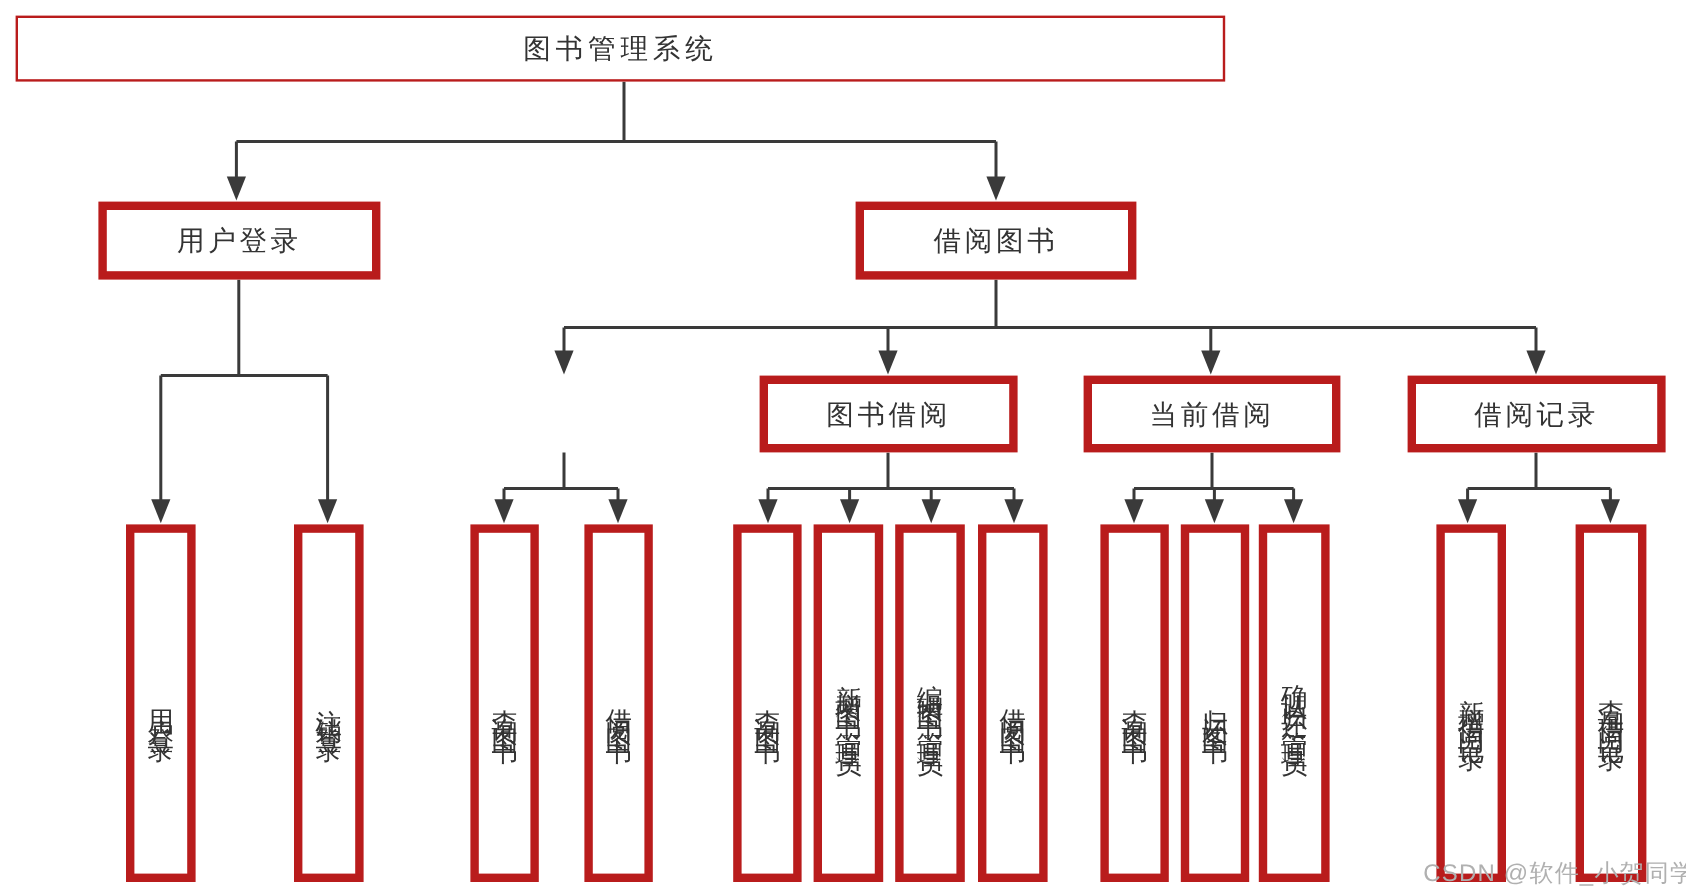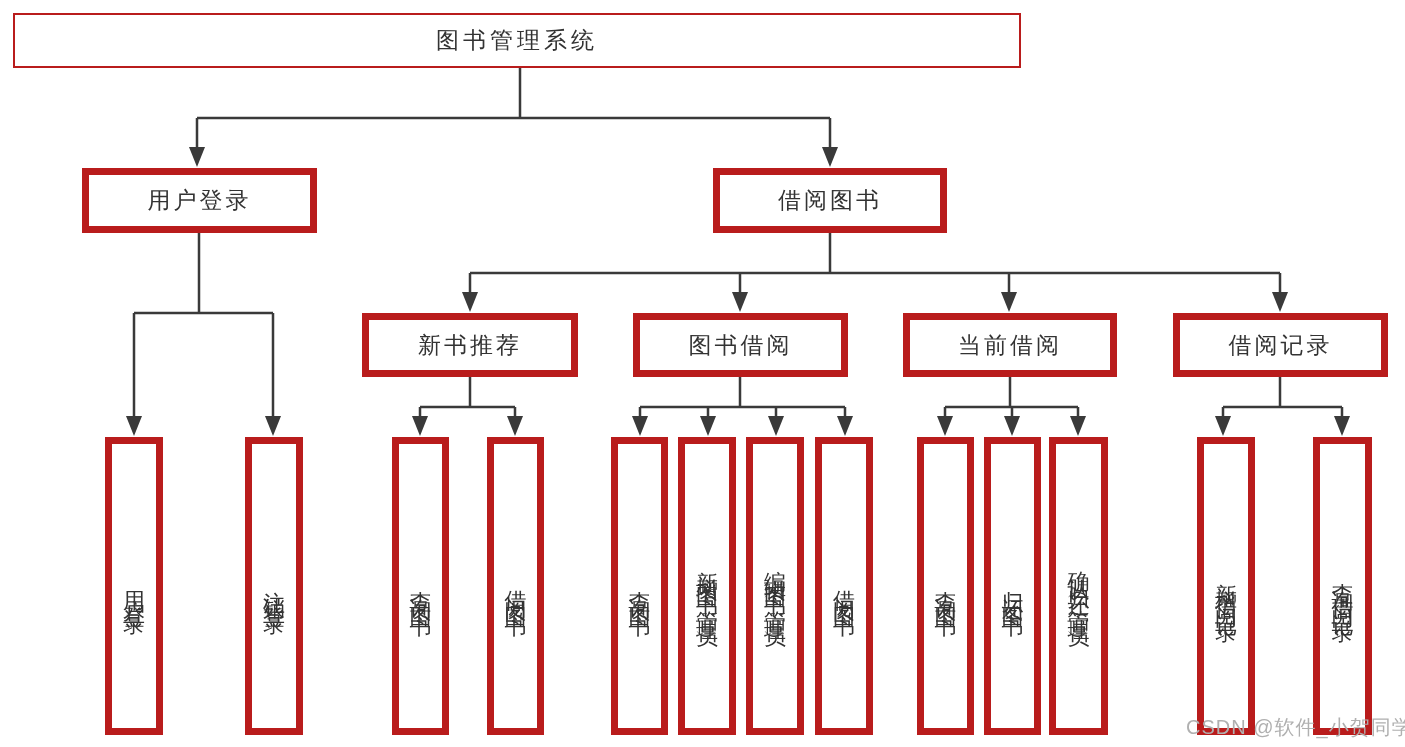--- a/index.html
+++ b/index.html
@@ -111,21 +111,20 @@
       <polygon points="1215,416 1231,416 1223,436"></polygon>
       <polygon points="1334,416 1350,416 1342,436"></polygon>
     </g>
   </svg>
 
   <div class="box hbox root-box" style="left:13px; top:13px; width:1008px; height:55px;">图书管理系统</div>
 
   <div class="box hbox" style="left:82px; top:168px; width:235px; height:65px;">用户登录</div>
   <div class="box hbox" style="left:713px; top:168px; width:234px; height:65px;">借阅图书</div>
 
-  <div class="box hbox" style="left:362px; top:313px; width:216px; height:64px;">新书推荐</div>
   <div class="box hbox" style="left:633px; top:313px; width:215px; height:64px;">图书借阅</div>
   <div class="box hbox" style="left:903px; top:313px; width:214px; height:64px;">当前借阅</div>
   <div class="box hbox" style="left:1173px; top:313px; width:215px; height:64px;">借阅记录</div>
 
   <div class="box vbox" style="left:105px; top:437px; width:58px; height:298px;">用户登录</div>
   <div class="box vbox" style="left:245px; top:437px; width:58px; height:298px;">注销登录</div>
 
   <div class="box vbox" style="left:392px; top:437px; width:57px; height:298px;">查询图书</div>
   <div class="box vbox" style="left:487px; top:437px; width:57px; height:298px;">借阅图书</div>
 

